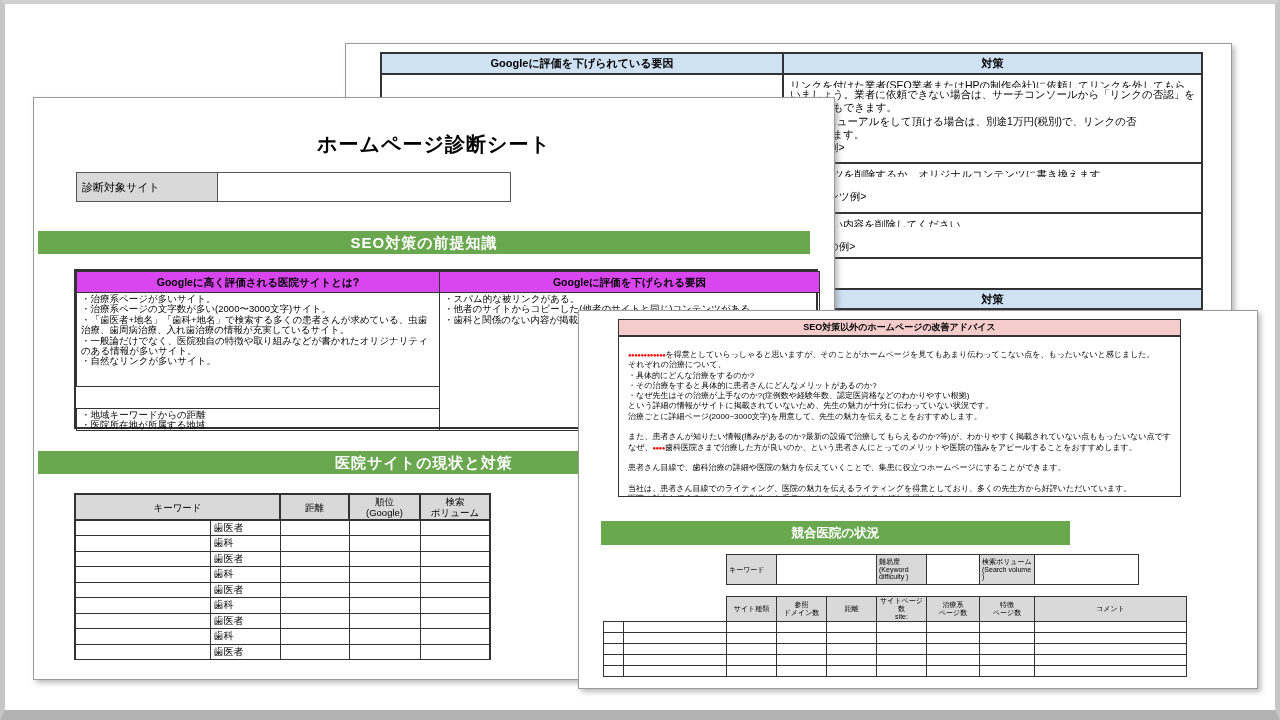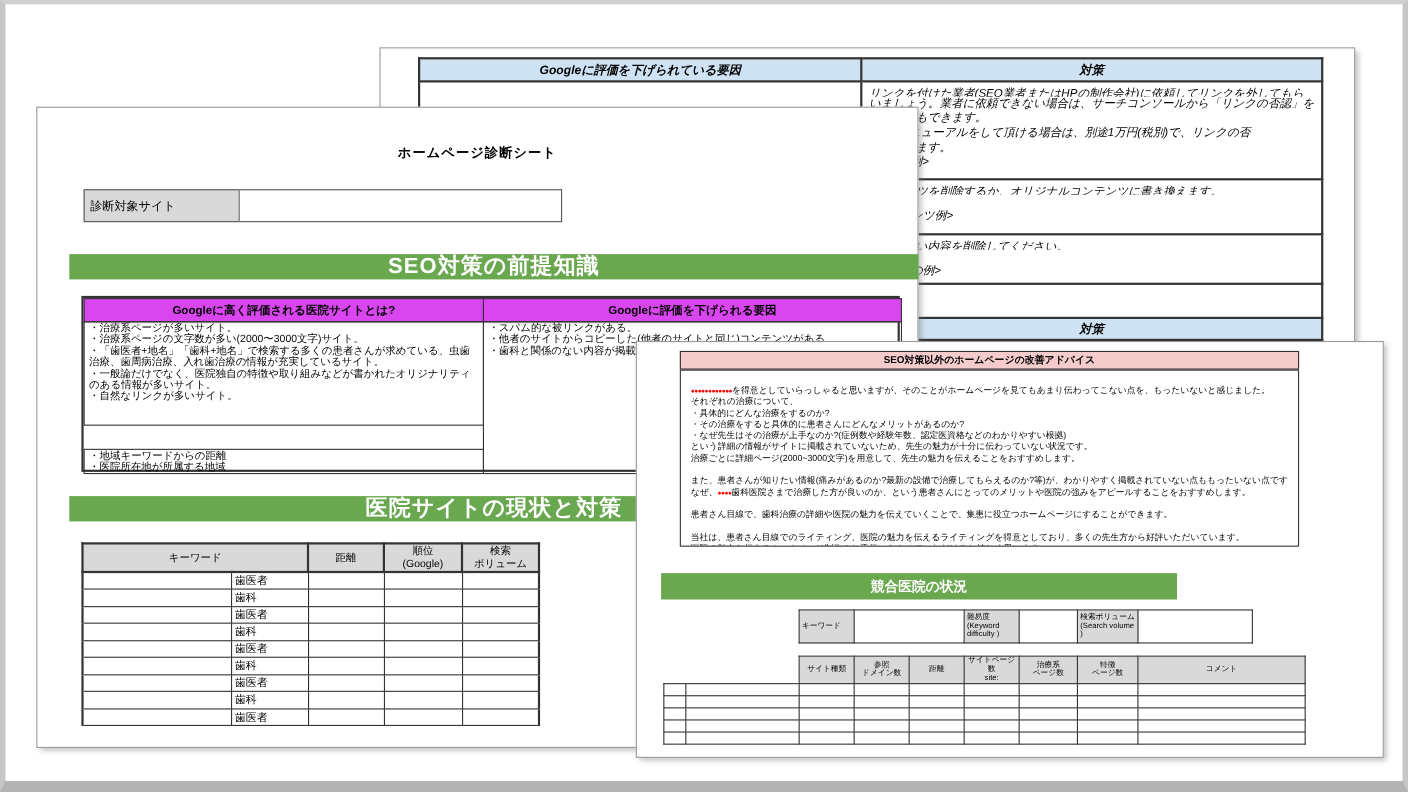--- a/index.html
+++ b/index.html
@@ -7,36 +7,36 @@
   body{font-family:"Liberation Sans","DejaVu Sans",sans-serif;color:#000;}
   .canvas{position:relative;width:1280px;height:720px;background:#ffffff;overflow:hidden;}
   .frame{position:absolute;inset:0;z-index:50;pointer-events:none;
          border-top:4px solid #d0d0d0;border-left:5px solid #c6c6c6;
          border-right:5px solid #c6c6c6;border-bottom:10px solid #b3b3b3;}
   .page{position:absolute;background:#fff;border:1px solid #9a9a9a;
         box-shadow:3px 3px 5px rgba(110,110,110,.45);}
   
   .page-a{left:345px;top:43px;width:887px;height:430px;z-index:1;}
   .ta{position:absolute;left:34px;top:8px;border-collapse:collapse;table-layout:fixed;}
-  .ta td{border:1px solid #333;padding:0;vertical-align:top;font-size:10.5px;font-style:italic;}
+  .ta td{border:1px solid #333;padding:0;vertical-align:top;font-size:10.5px;}
   .ta .hdr{background:#cfe2f3;text-align:center;font-weight:bold;font-size:11px;
            vertical-align:middle;border:2px solid #333;}
   .ta td.body{border-width:2px;}
   .mline{padding:0 6px;line-height:13.2px;white-space:nowrap;overflow:hidden;height:13.2px;}
   .row1pad{padding-top:4px;}
   
   .page-b{left:33px;top:97px;width:802px;height:583px;z-index:2;}
   .b-title{position:absolute;left:0;top:33px;width:100%;text-align:center;
-           font-size:12px;font-weight:bold;letter-spacing:1px;}
+           font-size:20px;font-weight:bold;letter-spacing:1px;}
   .b-target{position:absolute;left:42px;top:74px;width:435px;height:30px;display:flex;}
   .b-target-label{width:142px;background:#d9d9d9;border:1px solid #555;
                   font-size:11px;display:flex;align-items:center;padding-left:5px;}
   .b-target-value{flex:1;background:#fff;border:1px solid #555;border-left:none;}
   .band{position:absolute;background:#6aa84f;color:#fff;font-weight:bold;text-align:center;}
-  .band-b{left:29px;width:772px;height:23px;font-size:20px;line-height:23px;letter-spacing:1px;}
+  .band-b{left:4px;width:772px;height:23px;font-size:15px;line-height:23px;letter-spacing:1px;}
   .band-b1{top:133px;}
   .band-b2{top:353px;}
   .t1{position:absolute;left:40px;top:171px;width:744px;height:160px;border:2px solid #333;}
   .t1 .cell{position:absolute;border:1px solid #333;overflow:hidden;}
   .t1 .ph{background:#d946ef;font-weight:bold;font-size:10.5px;text-align:center;line-height:21px;}
   .t1 .txt{font-size:9.5px;line-height:10.4px;padding:1px 4px;}
   .kw{position:absolute;left:40px;top:395px;border-collapse:collapse;table-layout:fixed;}
   .kw td,.kw th{border:1px solid #333;padding:0 3px;font-size:9.5px;font-weight:normal;}
   .kw th{background:#d9d9d9;text-align:center;line-height:11px;border-width:2px;}
   .kw td{height:15.5px;font-size:10px;}

